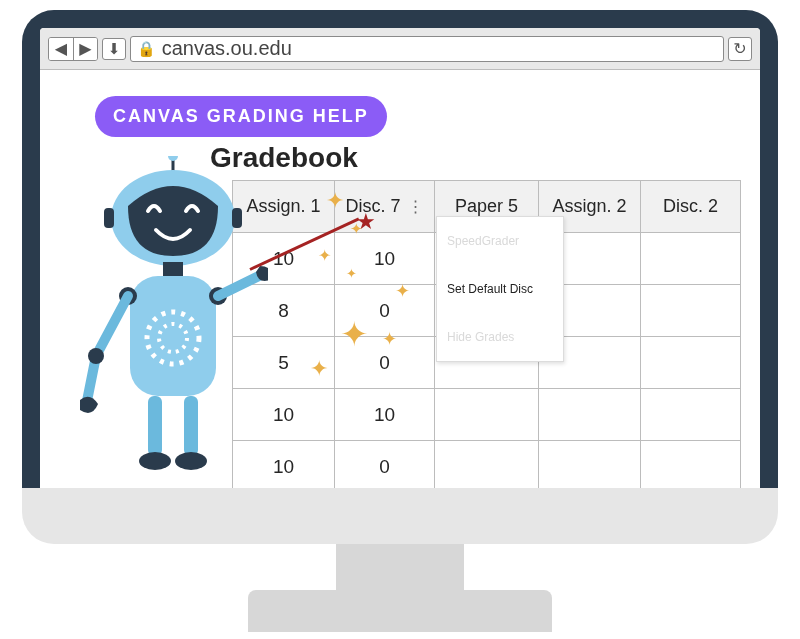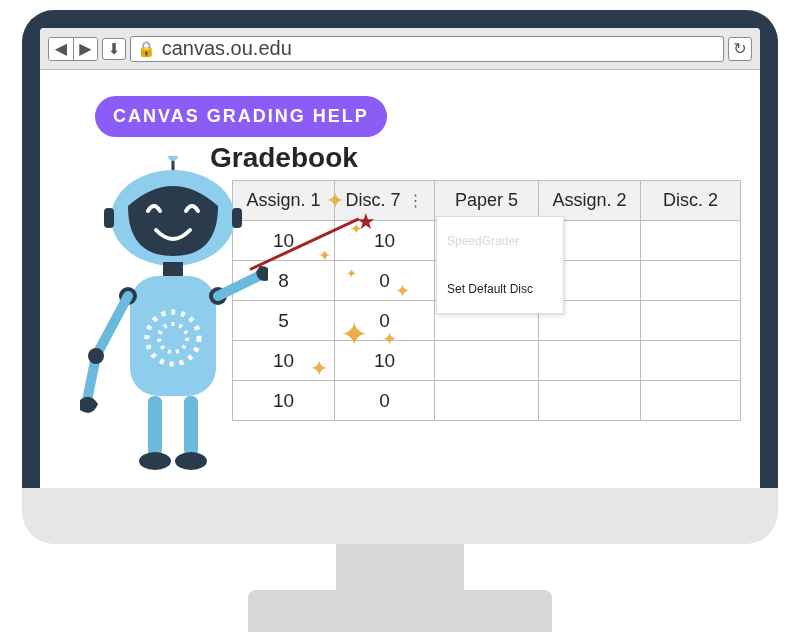--- a/index.html
+++ b/index.html
@@ -117,21 +117,21 @@
   table.grades {
     position:absolute;
     left:192px;
     top:110px;
     border-collapse: collapse;
     font-size:19px;
     color:#262626;
   }
   table.grades th, table.grades td {
     border:1px solid #bcbcbc;
-    height:40px;
+    height:52px;
     text-align:center;
     background:#fff;
   }
   table.grades th {
     background:#f1f1f1;
     font-weight:400;
     font-size:18px;
     padding:0 6px;
     white-space:nowrap;
   }
@@ -296,20 +296,21 @@
             <td></td>
             <td></td>
             <td></td>
           </tr>
         </tbody>
       </table>
 
       <div class="dropdown">
         <div class="dropdown-item">SpeedGrader</div>
         <div class="dropdown-item active">Set Default Disc</div>
+        <div class="dropdown-item">Hide Grades</div>
       </div>
 
       <span class="sparkle" style="left:286px;top:118px;font-size:22px">✦</span>
       <span class="sparkle" style="left:310px;top:150px;font-size:15px">✦</span>
       <span class="sparkle" style="left:278px;top:176px;font-size:16px">✦</span>
       <span class="sparkle" style="left:306px;top:196px;font-size:13px">✦</span>
       <span class="sparkle" style="left:355px;top:210px;font-size:18px">✦</span>
       <span class="sparkle" style="left:300px;top:244px;font-size:34px">✦</span>
       <span class="sparkle" style="left:342px;top:258px;font-size:18px">✦</span>
       <span class="sparkle" style="left:270px;top:286px;font-size:22px">✦</span>

